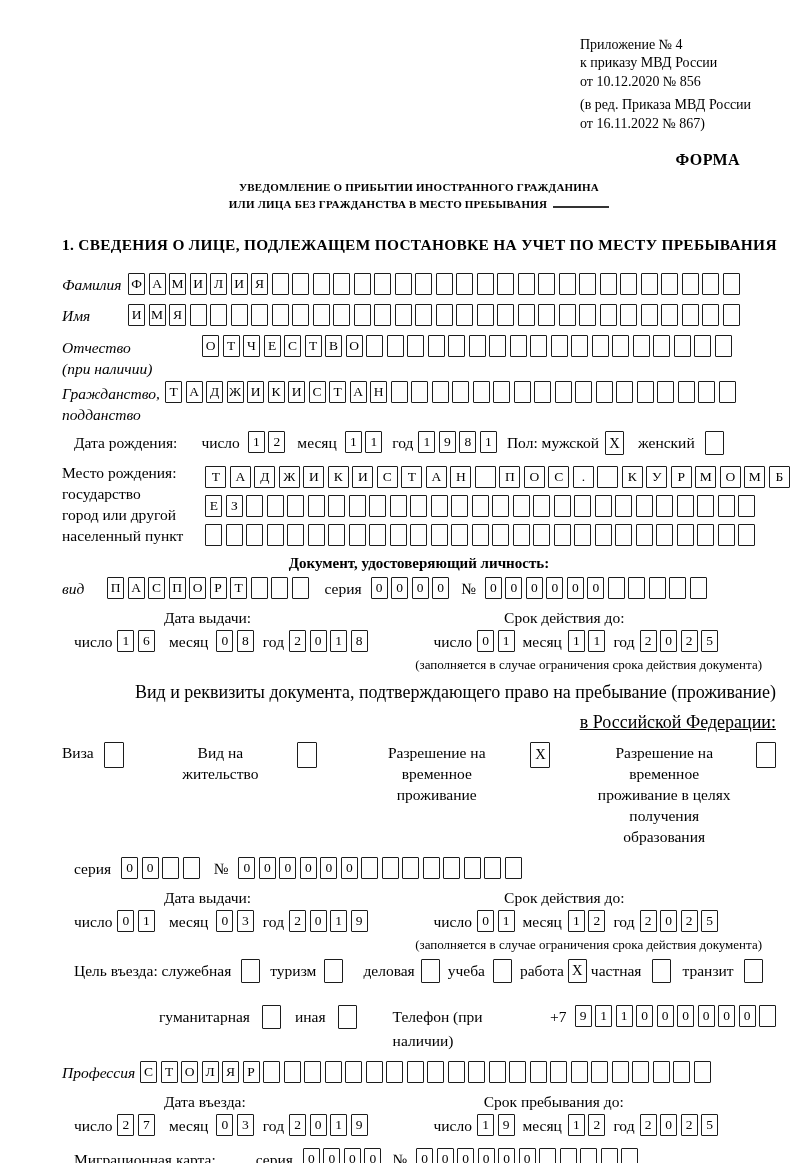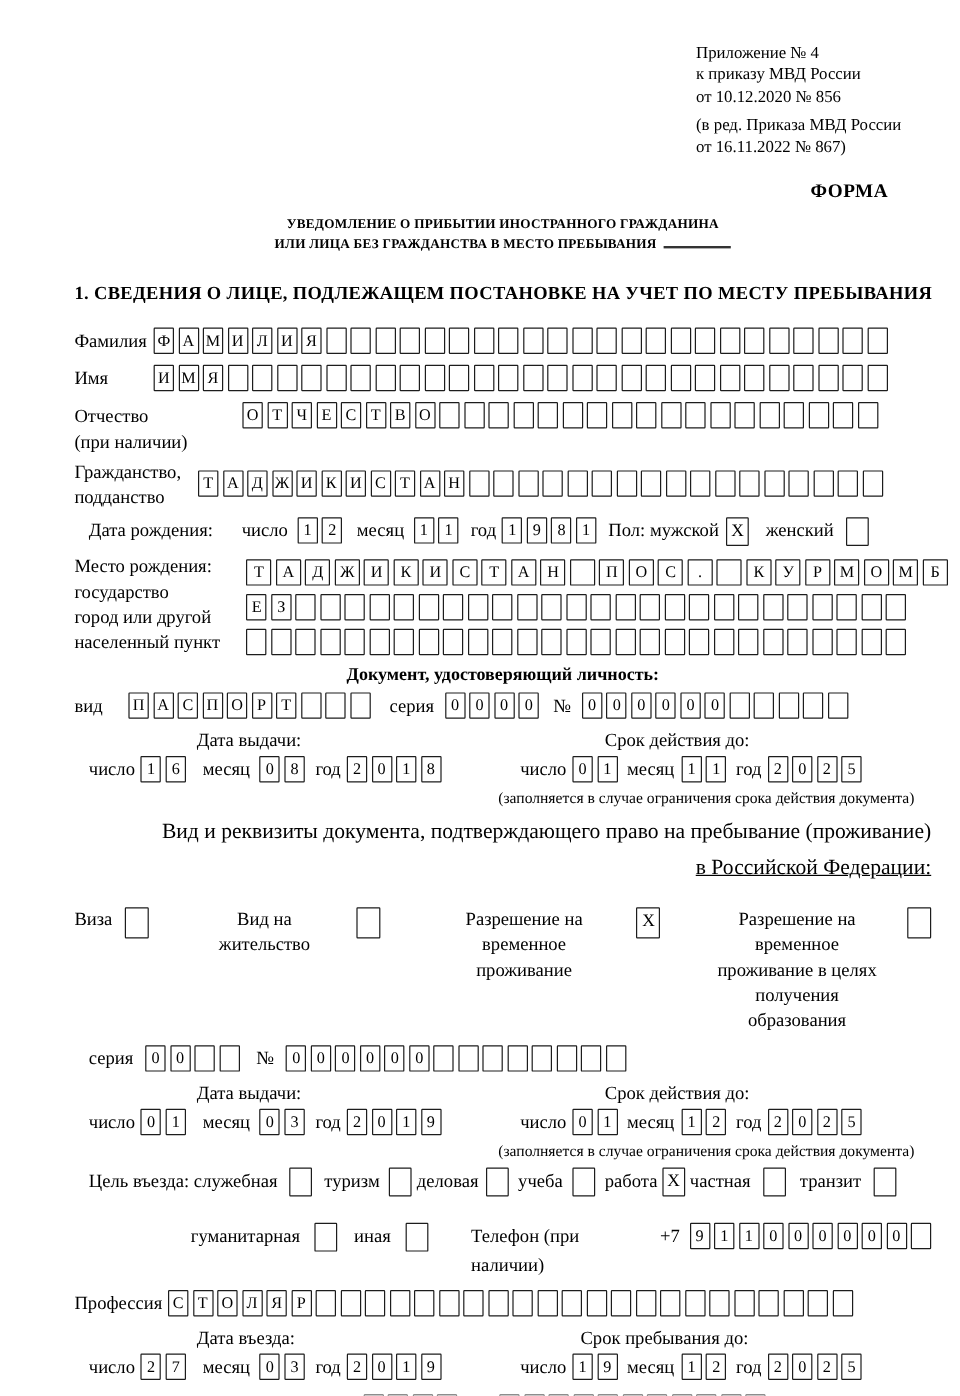--- a/index.html
+++ b/index.html
@@ -9,21 +9,21 @@
   .appendix{margin-left:auto;width:196px;font-size:14px;line-height:1.32;}
   .appendix .amend{margin-top:5px;}
   .forma{font-weight:bold;font-size:16px;text-align:right;margin:18px 36px 0 0;letter-spacing:.4px;}
 
   .title{margin-top:10px;text-align:center;font-weight:bold;font-size:11px;line-height:1.5;letter-spacing:.2px;}
   .blank-line{display:inline-block;width:56px;border-bottom:2px solid #333;height:1px;vertical-align:baseline;margin-left:6px;}
 
   .sec-heading{margin-top:24px;font-weight:bold;font-size:15.4px;letter-spacing:.3px;white-space:nowrap;}
 
   .frow{display:flex;align-items:flex-start;margin-top:7px;}
-  .lbl{font-size:15.5px;line-height:24px;flex:0 0 auto;}
+  .lbl{font-size:15.5px;line-height:24px;flex:0 0 auto;font-style:italic;}
   .lbl.ml{line-height:21px;padding-top:2px;}
   .cells{display:flex;gap:3.5px;flex:0 0 auto;}
   .cell{width:15px;height:20px;border:1.6px solid #1c1c1c;border-radius:1px;display:flex;align-items:center;justify-content:center;
         font-size:13.5px;font-family:"Liberation Serif","DejaVu Serif",serif;flex:0 0 auto;background:#fff;}
   .cells.wide .cell{width:19px;}
   .chk{display:flex;flex:0 0 auto;}
   .chk .cell{width:17px;height:22px;font-size:14.5px;}
   .chk.big .cell{width:18px;height:24px;}
 
   .dlabel{font-size:15.5px;line-height:24px;margin-left:12px;}
@@ -162,21 +162,21 @@
         <span class="cell"></span>
         <span class="cell"></span>
         <span class="cell"></span>
         <span class="cell"></span>
         <span class="cell"></span>
         <span class="cell"></span>
         <span class="cell"></span>
       </span>
   </div>
 
-  <div class="frow" style="margin-top:2px;align-items:center;">
+  <div class="frow" style="margin-top:2px;">
     <span class="lbl ml" style="flex-basis:103px;">
       <div>Гражданство,</div>
       <div>подданство</div>
     </span>
     <span class="cells">
         <span class="cell">Т</span>
         <span class="cell">А</span>
         <span class="cell">Д</span>
         <span class="cell">Ж</span>
         <span class="cell">И</span>
@@ -409,21 +409,21 @@
         <span class="cell">2</span>
         <span class="cell">5</span>
       </span>
   </div>
 
   <div class="note">(заполняется в случае ограничения срока действия документа)</div>
 
   <div class="plain" style="margin-top:6px;">Вид и реквизиты документа, подтверждающего право на пребывание (проживание)</div>
   <div class="plain" style="margin-top:4px;text-decoration:underline;">в Российской Федерации:</div>
 
-  <div class="frow" style="margin-top:20px;gap:16px;">
+  <div class="frow" style="margin-top:6px;gap:16px;">
     <span class="opt">
       <span class="optlbl">Виза</span>
       <span class="chk big" style="margin-left:2px;">
           <span class="cell"></span>
         </span>
     </span>
     <span class="opt" style="margin-left:26px;">
       <span class="optlbl">Вид на жительство</span>
       <span class="chk big" style="margin-left:14px;">
           <span class="cell"></span>
@@ -523,21 +523,21 @@
 
   <div class="frow" style="margin-top:6px;">
     <span class="dlabel">Цель въезда: служебная</span>
     <span class="chk" style="margin-left:10px;">
         <span class="cell"></span>
       </span>
     <span class="dlabel" style="margin-left:10px;">туризм</span>
     <span class="chk" style="margin-left:8px;">
         <span class="cell"></span>
       </span>
-    <span class="dlabel" style="margin-left:4px;">деловая</span>
+    <span class="dlabel" style="margin-left:20px;">деловая</span>
     <span class="chk" style="margin-left:6px;">
         <span class="cell"></span>
       </span>
     <span class="dlabel" style="margin-left:8px;">учеба</span>
     <span class="chk" style="margin-left:8px;">
         <span class="cell"></span>
       </span>
     <span class="dlabel" style="margin-left:8px;">работа</span>
     <span class="chk" style="margin-left:4px;">
         <span class="cell">X</span>

